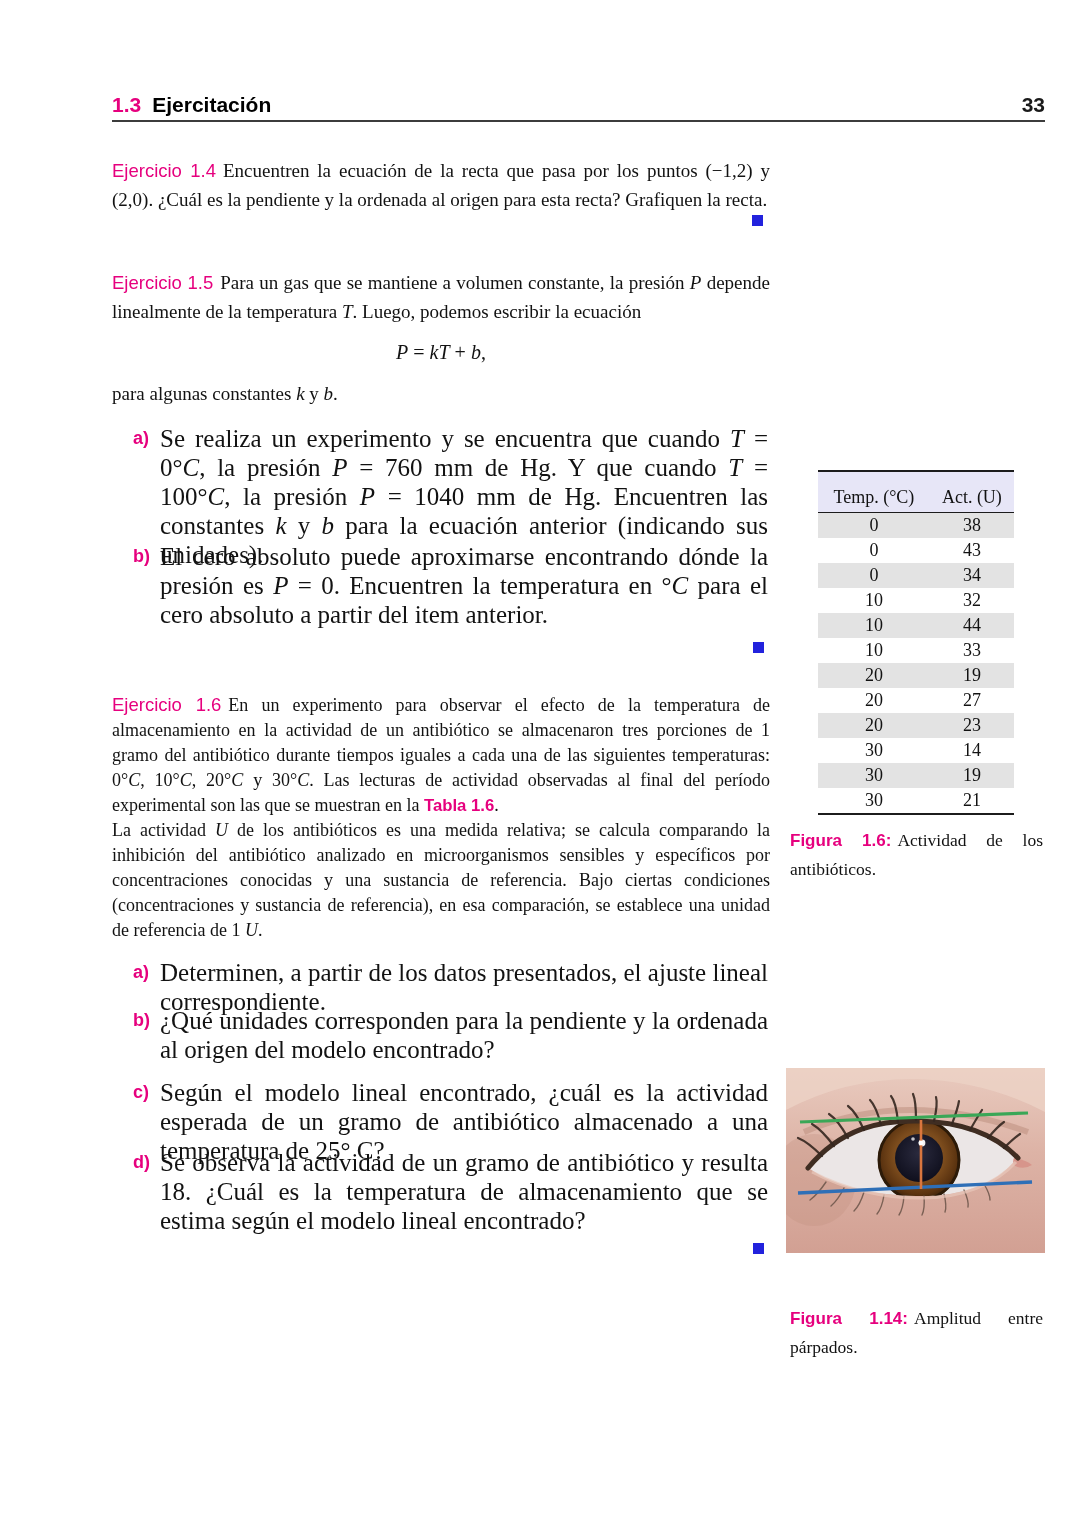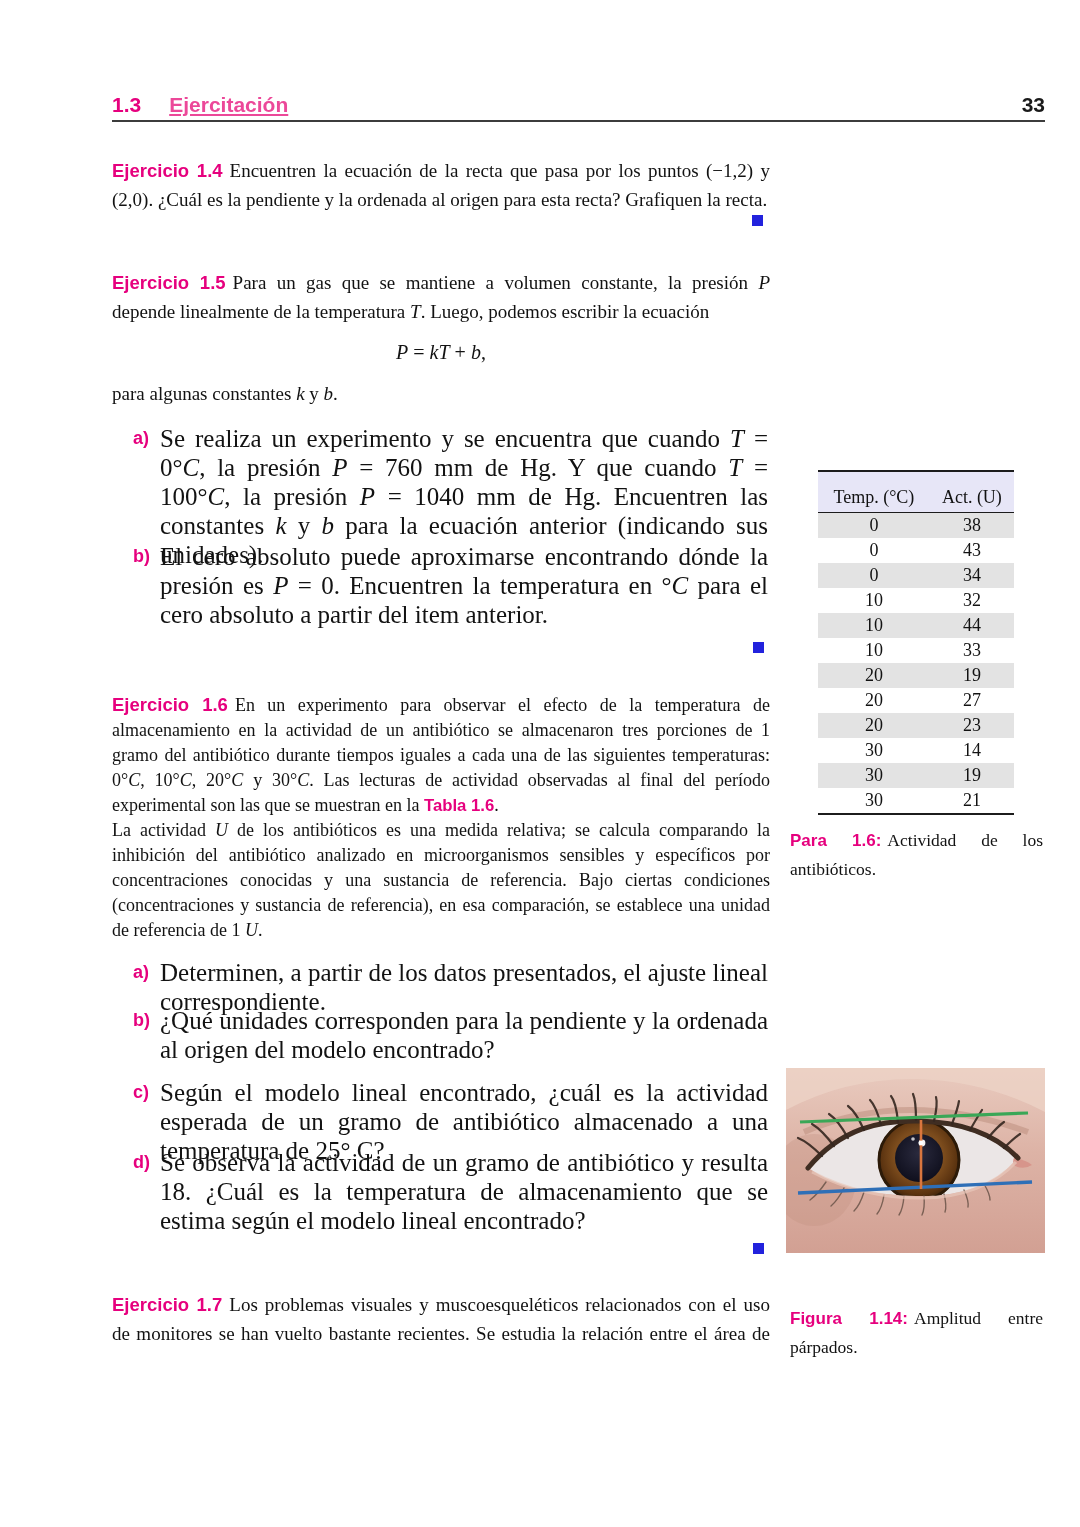--- a/index.html
+++ b/index.html
@@ -1,31 +1,31 @@
 <!DOCTYPE html>
 <html style="--accent: #e6007e; --marker-blue: #2222dd; --table-header-bg: #e7e6f7; --table-stripe: #e3e3e3; --fig-green: #3aa757; --fig-blue: #2e6fb7; --fig-orange: #d9763e;"><head>
 <meta charset="utf-8">
 <style>
   html,body{margin:0;padding:0;background:#ffffff;}
   .page{
     position:relative;width:1080px;height:1527px;background:#ffffff;
     font-family:"Liberation Serif",serif;color:#121212;overflow:hidden;
   }
   
-  .hdr{position:absolute;top:93px;left:112px;right:35px;display:flex;align-items:baseline;gap:28px;
+  .hdr{position:absolute;top:93px;left:112px;right:35px;display:flex;align-items:baseline;gap:11px;
        font-family:"Liberation Sans",sans-serif;font-weight:bold;font-size:21px;}
   .hdr .num{color:var(--accent);}
-  .hdr .ttl{color:#ec4899;flex:1;text-decoration:underline;}
+  .hdr .ttl{color:#000000;flex:1;}
   .hdr .pg{color:#1a1a1a;}
   .rule{position:absolute;top:120px;left:112px;width:933px;height:2px;background:#3c3c3c;}
   
   .block{position:absolute;left:112px;width:658px;text-align:justify;font-size:19px;line-height:29px;}
   .small-block{font-size:18px;line-height:25px;}
   .block p{margin:0;}
-  .exlabel{font-family:"Liberation Sans",sans-serif;font-weight:bold;color:var(--accent);
+  .exlabel{font-family:"Liberation Sans",sans-serif;font-weight:normal;color:var(--accent);
            font-size:18.5px;padding-right:7px;}
   .seg-i{font-style:italic;}
   .seg-ref{font-family:"Liberation Sans",sans-serif;font-weight:bold;color:var(--accent);font-size:0.93em;margin-top:22px;}
   .eq{position:absolute;left:112px;width:658px;text-align:center;font-size:20px;line-height:29px;}
   .justify-last{text-align-last:justify;}
   
   .item{position:absolute;left:133px;width:635px;}
   .ilabel{position:absolute;left:0;top:0;font-family:"Liberation Sans",sans-serif;font-weight:bold;
           color:var(--accent);font-size:18px;line-height:29px;}
   .itext{margin-left:27px;text-align:justify;font-size:25px;line-height:29px;}
@@ -97,23 +97,20 @@
   <div class="item" style="top:1078px;">
     <span class="ilabel">c)</span>
     <div class="itext"><span>Según el modelo lineal encontrado, ¿cuál es la actividad esperada de un gramo de antibiótico almacenado a una temperatura de 25° C?</span></div>
   </div>
   <div class="item" style="top:1148px;">
     <span class="ilabel">d)</span>
     <div class="itext"><span>Se observa la actividad de un gramo de antibiótico y resulta 18. ¿Cuál es la temperatura de almacenamiento que se estima según el modelo lineal encontrado?</span></div>
   </div>
   <span class="marker" style="left:753px;top:1243px;"></span>
 
-  <div class="block" style="top:1290px;">
-    <p class="justify-last"><span class="exlabel">Ejercicio 1.7</span><span><span>Los problemas visuales y muscoesqueléticos relacionados con el uso de monitores se han vuelto bastante recientes. Se estudia la relación entre el área de</span></span></p>
-  </div>
 
   <table class="stable">
     <thead>
       <tr>
           <th>Temp. (°C)</th>
           <th>Act. (U)</th>
         </tr>
     </thead>
     <tbody>
         <tr>
@@ -161,21 +158,21 @@
           <td>19</td>
         </tr>
         <tr>
           <td>30</td>
           <td>21</td>
         </tr>
       </tbody>
   </table>
 
   <div class="mnote" style="top:826px;">
-    <span class="caplabel">Para 1.6:</span><span>Actividad de los antibióticos.</span>
+    <span class="caplabel">Figura 1.6:</span><span>Actividad de los antibióticos.</span>
   </div>
 
   <div class="figure">
     <svg width="259" height="185" viewBox="0 0 259 185" xmlns="http://www.w3.org/2000/svg">
       <defs>
         <linearGradient id="gSkin" x1="0" y1="0" x2="0" y2="1">
           <stop offset="0" stop-color="#e9cbbf"></stop>
           <stop offset="0.45" stop-color="#ddb3a6"></stop>
           <stop offset="1" stop-color="#d2a093"></stop>
         </linearGradient>

